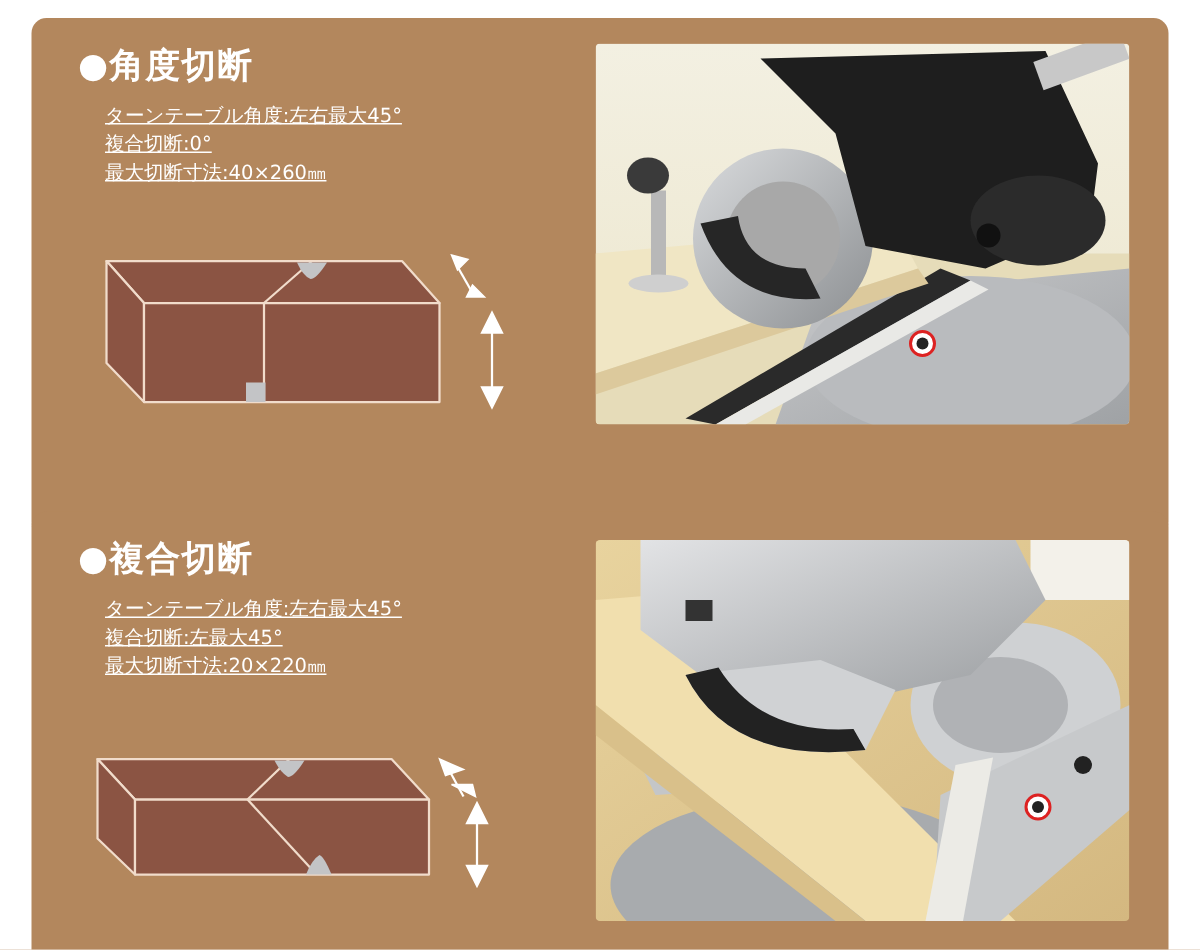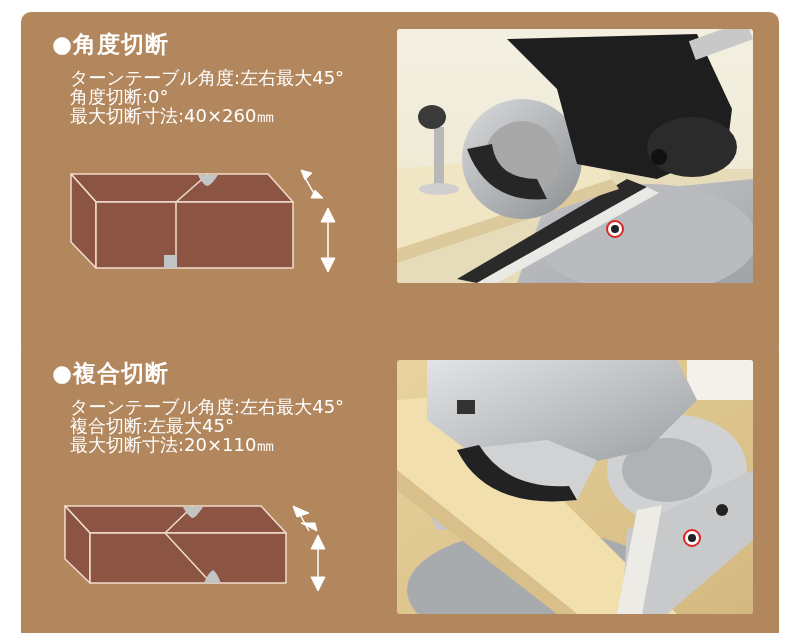--- a/index.html
+++ b/index.html
@@ -26,23 +26,24 @@
       font-size: 23px;
       letter-spacing: 1px;
       line-height: 28px;
       white-space: nowrap;
     }
     .specs {
       position: absolute;
       left: 49px;
       top: 56px;
       color: #ffffff;
-      font-size: 18px;
+      font-size: 13px;
       line-height: 19px;
       white-space: nowrap;
+      text-decoration: underline;
     }
     .spec-line { display: block; }
 
     .diagram {
       position: absolute;
       left: 40px;
       width: 280px;
       height: 120px;
     }
     .p1 .diagram { top: 148px; }
@@ -59,21 +60,21 @@
     .p1 .photo { top: 17px; }
     .p2 .photo { top: 19px; }
   </style>
 </head>
 <body>
 
 <section class="panel p1">
   <div class="title">●角度切断</div>
   <div class="specs">
     <span class="spec-line">ターンテーブル角度:左右最大45°</span>
-    <span class="spec-line">角度切断:0°</span>
+    <span class="spec-line">複合切断:0°</span>
     <span class="spec-line">最大切断寸法:40×260㎜</span>
   </div>
 
   <svg class="diagram" viewBox="0 0 280 120" width="280" height="120">
 
     <g stroke="#f1dccb" stroke-width="1.5" fill="#8b5443" stroke-linejoin="round">
       <polygon points="10,14 207,14 232,42 35,42"></polygon>
       <polygon points="10,14 35,42 35,108 10,82"></polygon>
       <rect x="35" y="42" width="197" height="66"></rect>
     </g>
@@ -143,21 +144,21 @@
       <circle cx="218" cy="200" r="4" fill="#222"></circle>
     </svg>
   </div>
 </section>
 
 <section class="panel p2">
   <div class="title">●複合切断</div>
   <div class="specs">
     <span class="spec-line">ターンテーブル角度:左右最大45°</span>
     <span class="spec-line">複合切断:左最大45°</span>
-    <span class="spec-line">最大切断寸法:20×110㎜</span>
+    <span class="spec-line">最大切断寸法:20×220㎜</span>
   </div>
 
   <svg class="diagram" viewBox="0 0 280 120" width="280" height="120">
     <g stroke="#f1dccb" stroke-width="1.5" fill="#8b5443" stroke-linejoin="round">
       <polygon points="4,5 200,5 225,32 29,32"></polygon>
       <polygon points="4,5 29,32 29,82 4,58"></polygon>
       <rect x="29" y="32" width="196" height="50"></rect>
     </g>
 
     <line x1="132" y1="5" x2="104" y2="32" stroke="#f1dccb" stroke-width="1.5"></line>

